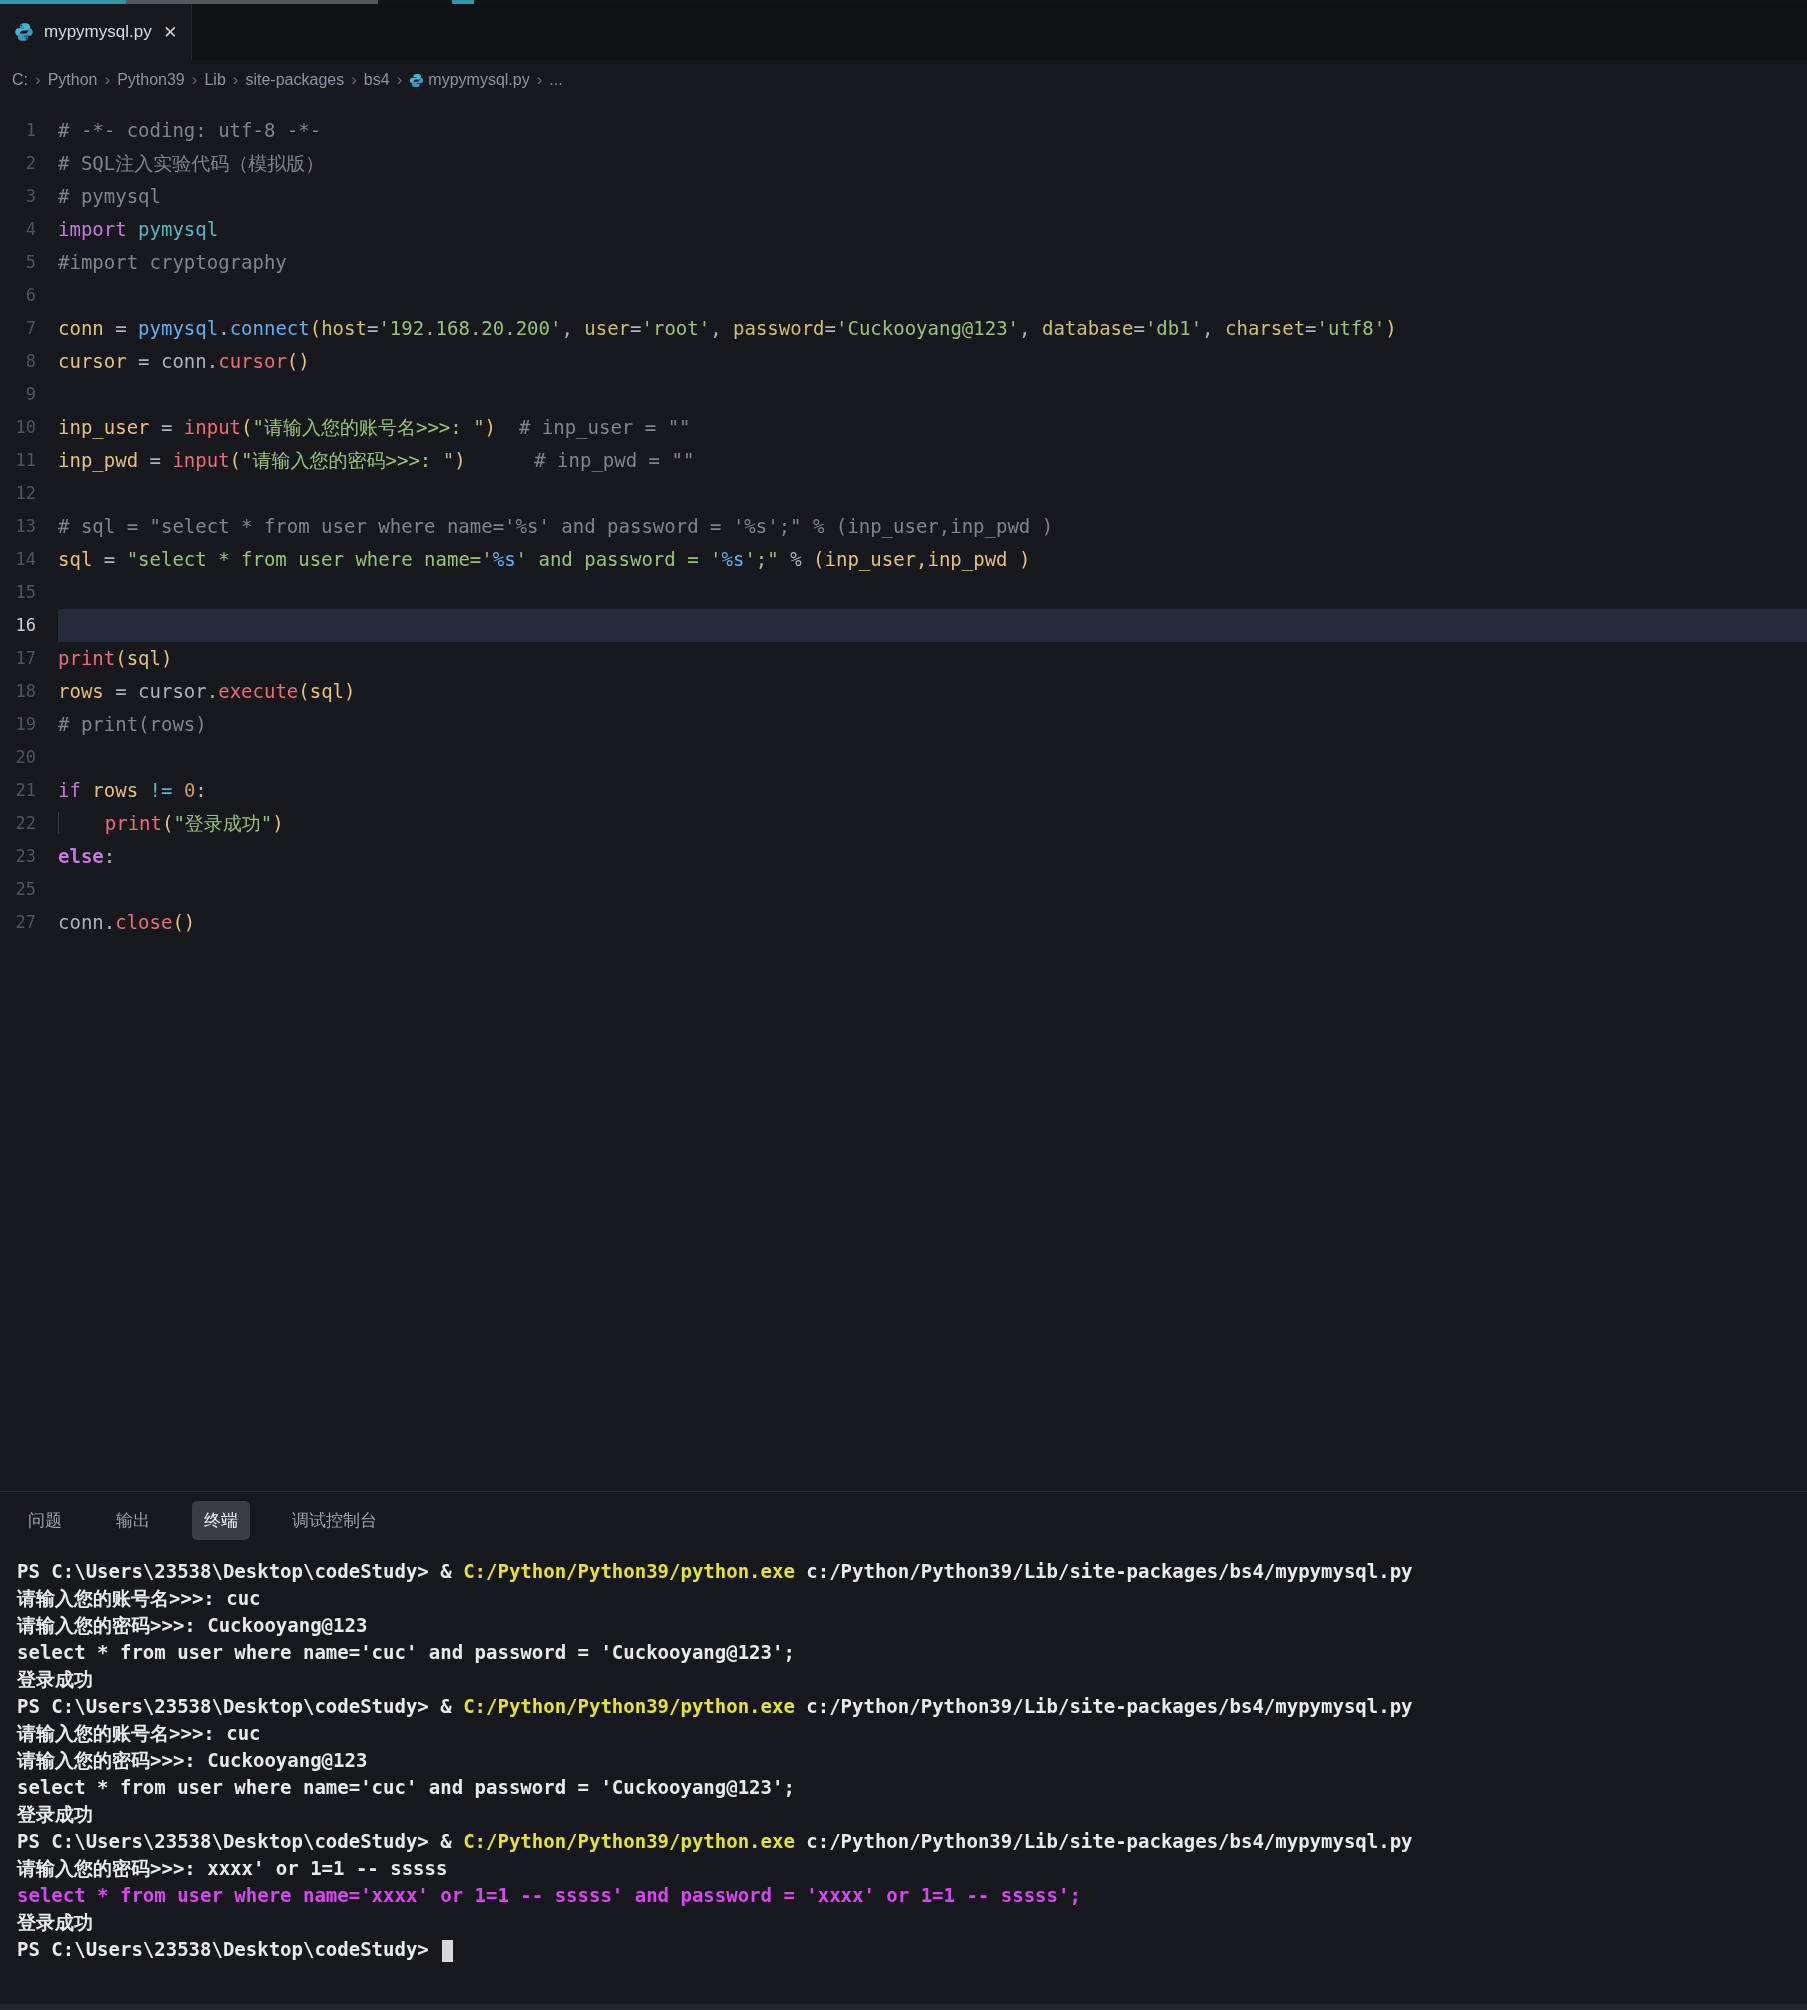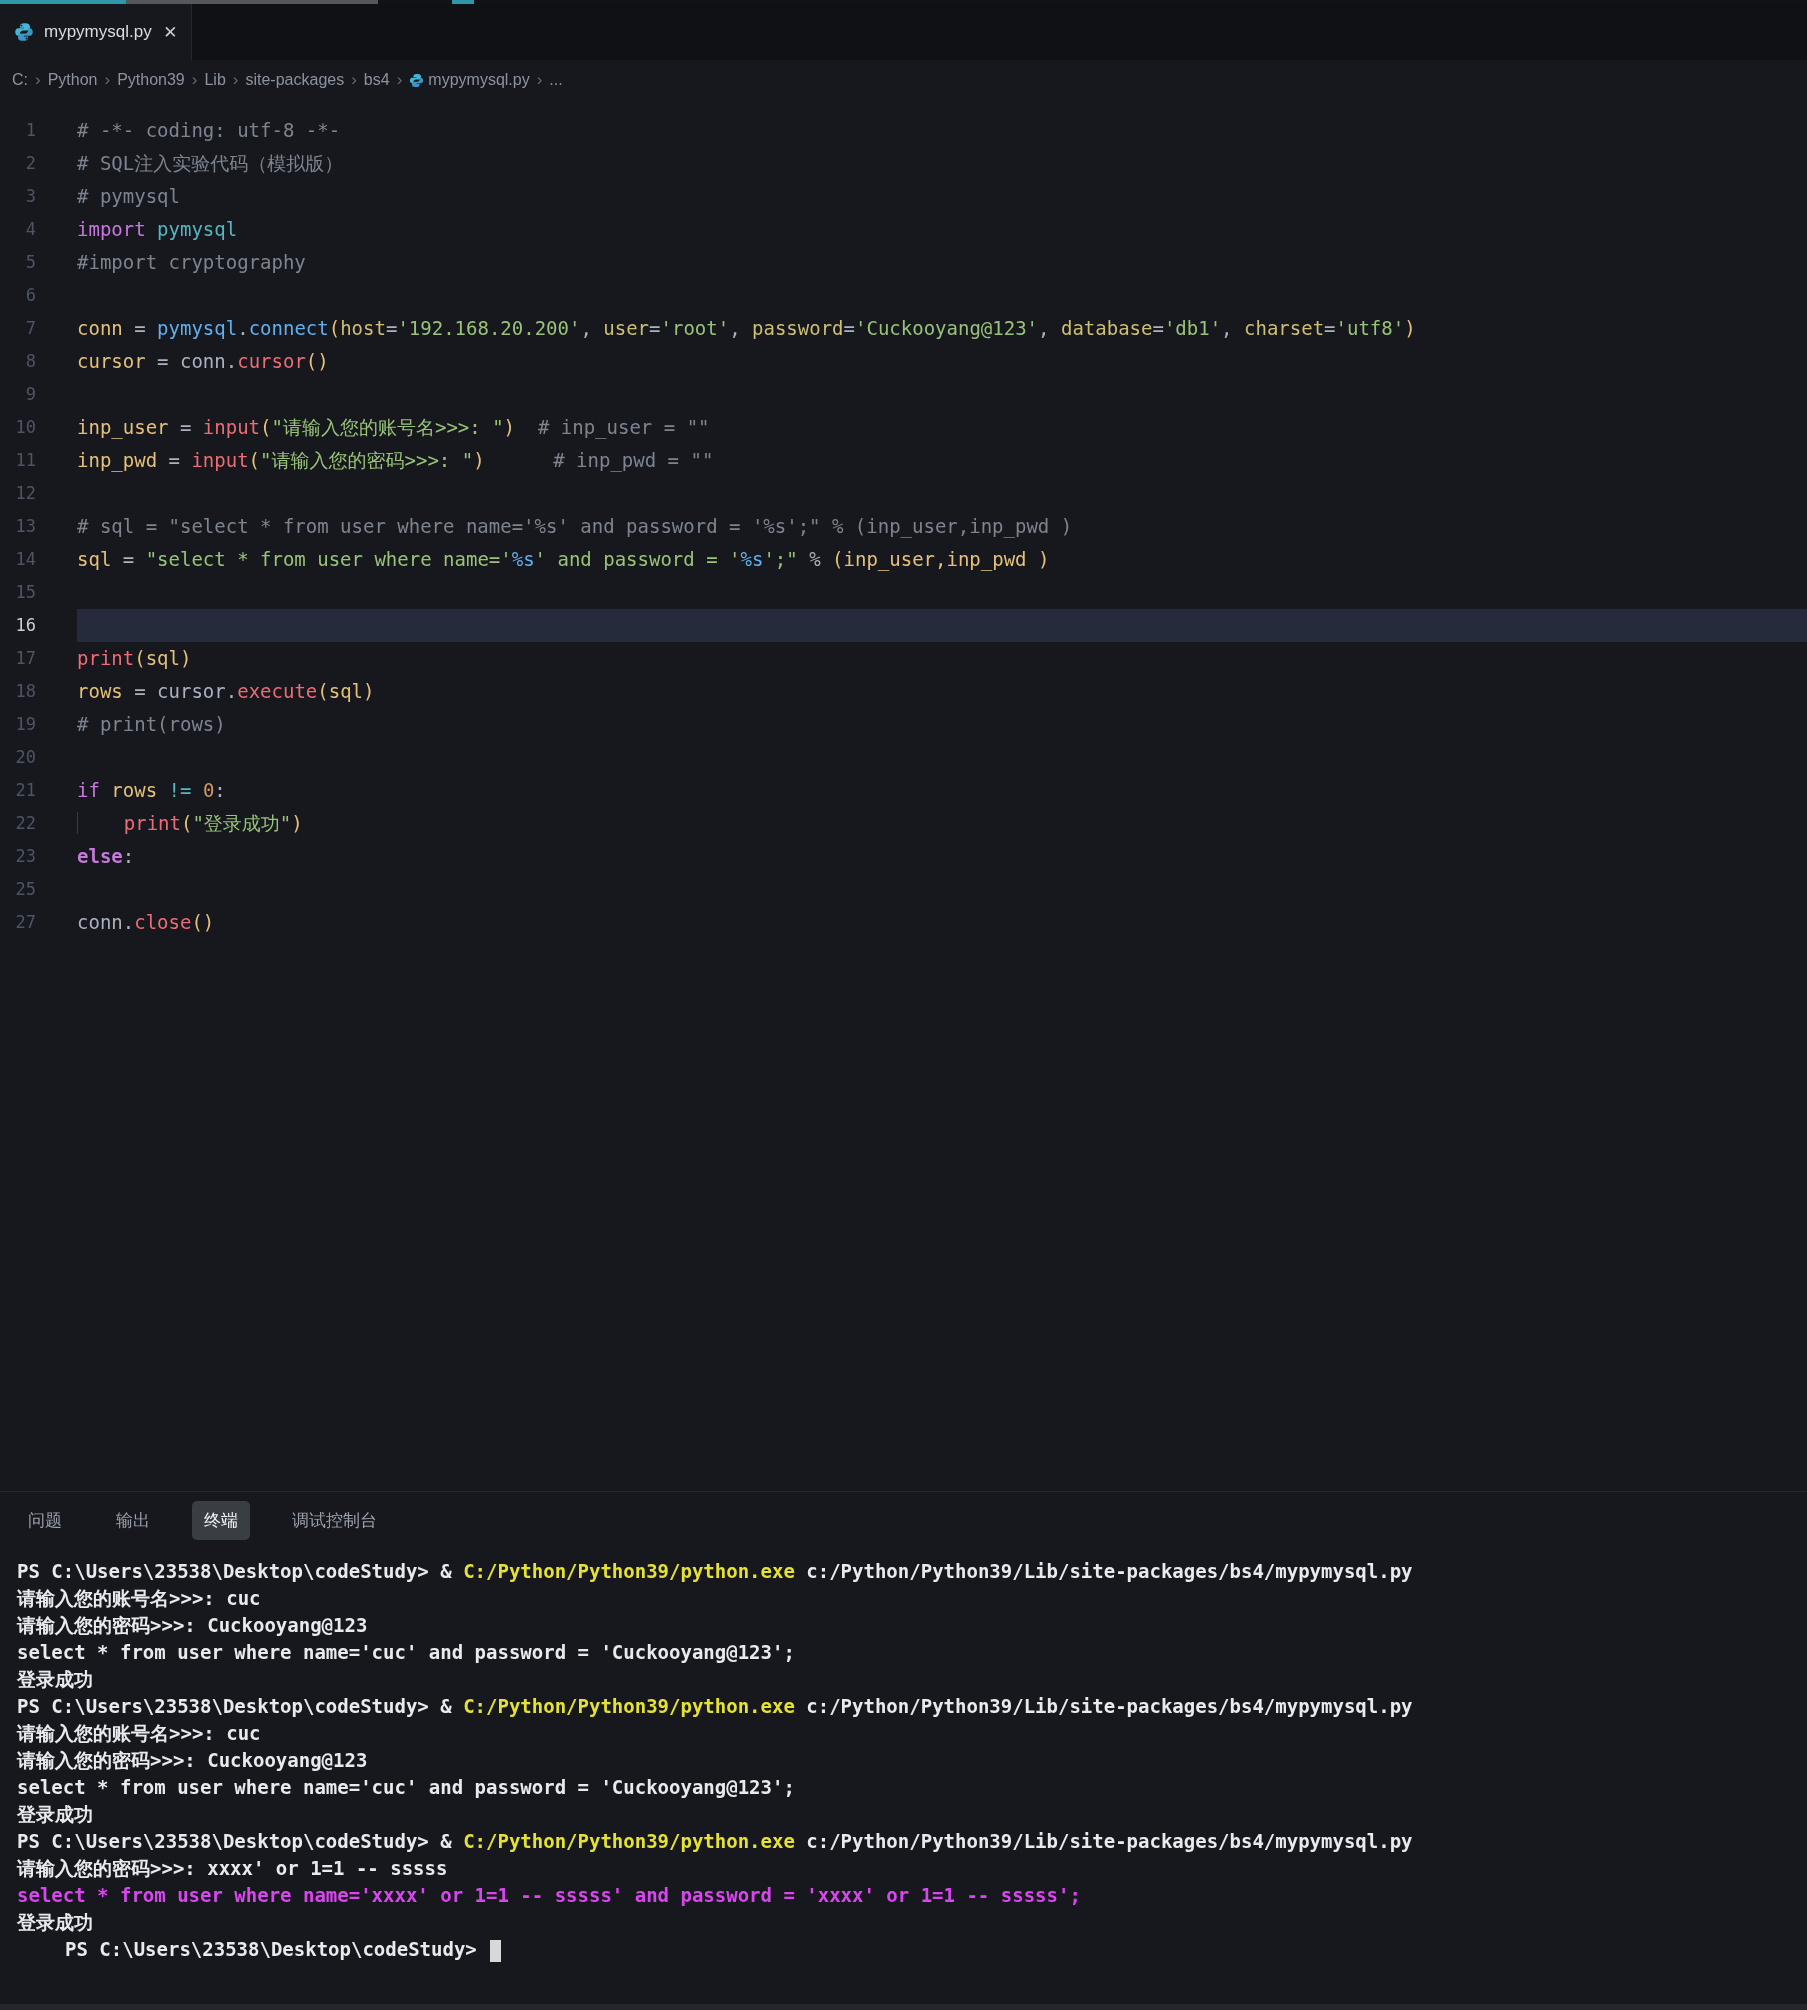--- a/index.html
+++ b/index.html
@@ -23,21 +23,21 @@
   #breadcrumbs { position:absolute; left:0; top:60px; width:1807px; height:40px; background:#16181d;
                  display:flex; align-items:center; padding-left:12px; color:#8b92a0; font-size:16px; }
   .crumb { display:flex; align-items:center; gap:4px; cursor:pointer; white-space:nowrap; }
   .crumb-sep { color:#646b78; margin:0 7px; font-size:17px; }
 
   
   #editor { position:absolute; left:0; top:100px; width:1807px; height:1391px; background:#16181d; }
   .code-row { display:flex; height:33px; line-height:33px; font-size:19px; white-space:pre; }
   .gutter { width:36px; flex:none; text-align:right; color:#4d5565; font-size:17px;
             font-family:"DejaVu Sans Mono",monospace; }
-  .code-content { flex:1; margin-left:41px; font-family:"DejaVu Sans Mono",monospace; }
+  .code-content { flex:1; margin-left:22px; font-family:"DejaVu Sans Mono",monospace; }
   .code-row.active .code-content { background:#252b3a; }
   .code-row.active .gutter { color:#c8cdd6; }
   .indent { border-left:1px solid #343a46; }
 
   
   #panel-tabs { position:absolute; left:0; top:1491px; width:1807px; height:58px; background:#16181d;
                 border-top:1px solid #24272e; display:flex; align-items:center; gap:30px;
                 padding-left:16px; font-size:17px; color:#9aa1ad; }
   .panel-tab { cursor:pointer; padding:8px 12px; border-radius:5px; white-space:nowrap; }
   .panel-tab.active { background:#393d44; color:#f2f3f5; }
@@ -162,16 +162,16 @@
     <div class="term-row"><span style="color: rgb(232, 234, 237);">登录成功</span></div>
     <div class="term-row"><span style="color: rgb(232, 234, 237);">PS C:\Users\23538\Desktop\codeStudy&gt; &amp; </span><span style="color: rgb(229, 226, 51);">C:/Python/Python39/python.exe</span><span style="color: rgb(232, 234, 237);"> c:/Python/Python39/Lib/site-packages/bs4/mypymysql.py</span></div>
     <div class="term-row"><span style="color: rgb(232, 234, 237);">请输入您的账号名&gt;&gt;&gt;: cuc</span></div>
     <div class="term-row"><span style="color: rgb(232, 234, 237);">请输入您的密码&gt;&gt;&gt;: Cuckooyang@123</span></div>
     <div class="term-row"><span style="color: rgb(232, 234, 237);">select * from user where name='cuc' and password = 'Cuckooyang@123';</span></div>
     <div class="term-row"><span style="color: rgb(232, 234, 237);">登录成功</span></div>
     <div class="term-row"><span style="color: rgb(232, 234, 237);">PS C:\Users\23538\Desktop\codeStudy&gt; &amp; </span><span style="color: rgb(229, 226, 51);">C:/Python/Python39/python.exe</span><span style="color: rgb(232, 234, 237);"> c:/Python/Python39/Lib/site-packages/bs4/mypymysql.py</span></div>
     <div class="term-row"><span style="color: rgb(232, 234, 237);">请输入您的密码&gt;&gt;&gt;: xxxx' or 1=1 -- sssss</span></div>
     <div class="term-row"><span style="color: #d946ef;">select * from user where name='xxxx' or 1=1 -- sssss' and password = 'xxxx' or 1=1 -- sssss';</span></div>
     <div class="term-row"><span style="color: rgb(232, 234, 237);">登录成功</span></div>
-    <div class="term-row"><span style="color: rgb(232, 234, 237); margin-left: 48px;">PS C:\Users\23538\Desktop\codeStudy&gt; </span><span class="term-cursor"></span></div>
+    <div class="term-row"><span style="color: rgb(232, 234, 237);">PS C:\Users\23538\Desktop\codeStudy&gt; </span><span class="term-cursor"></span></div>
   </div>
 
 <div id="bottom-strip"></div>
 
 </body></html>

